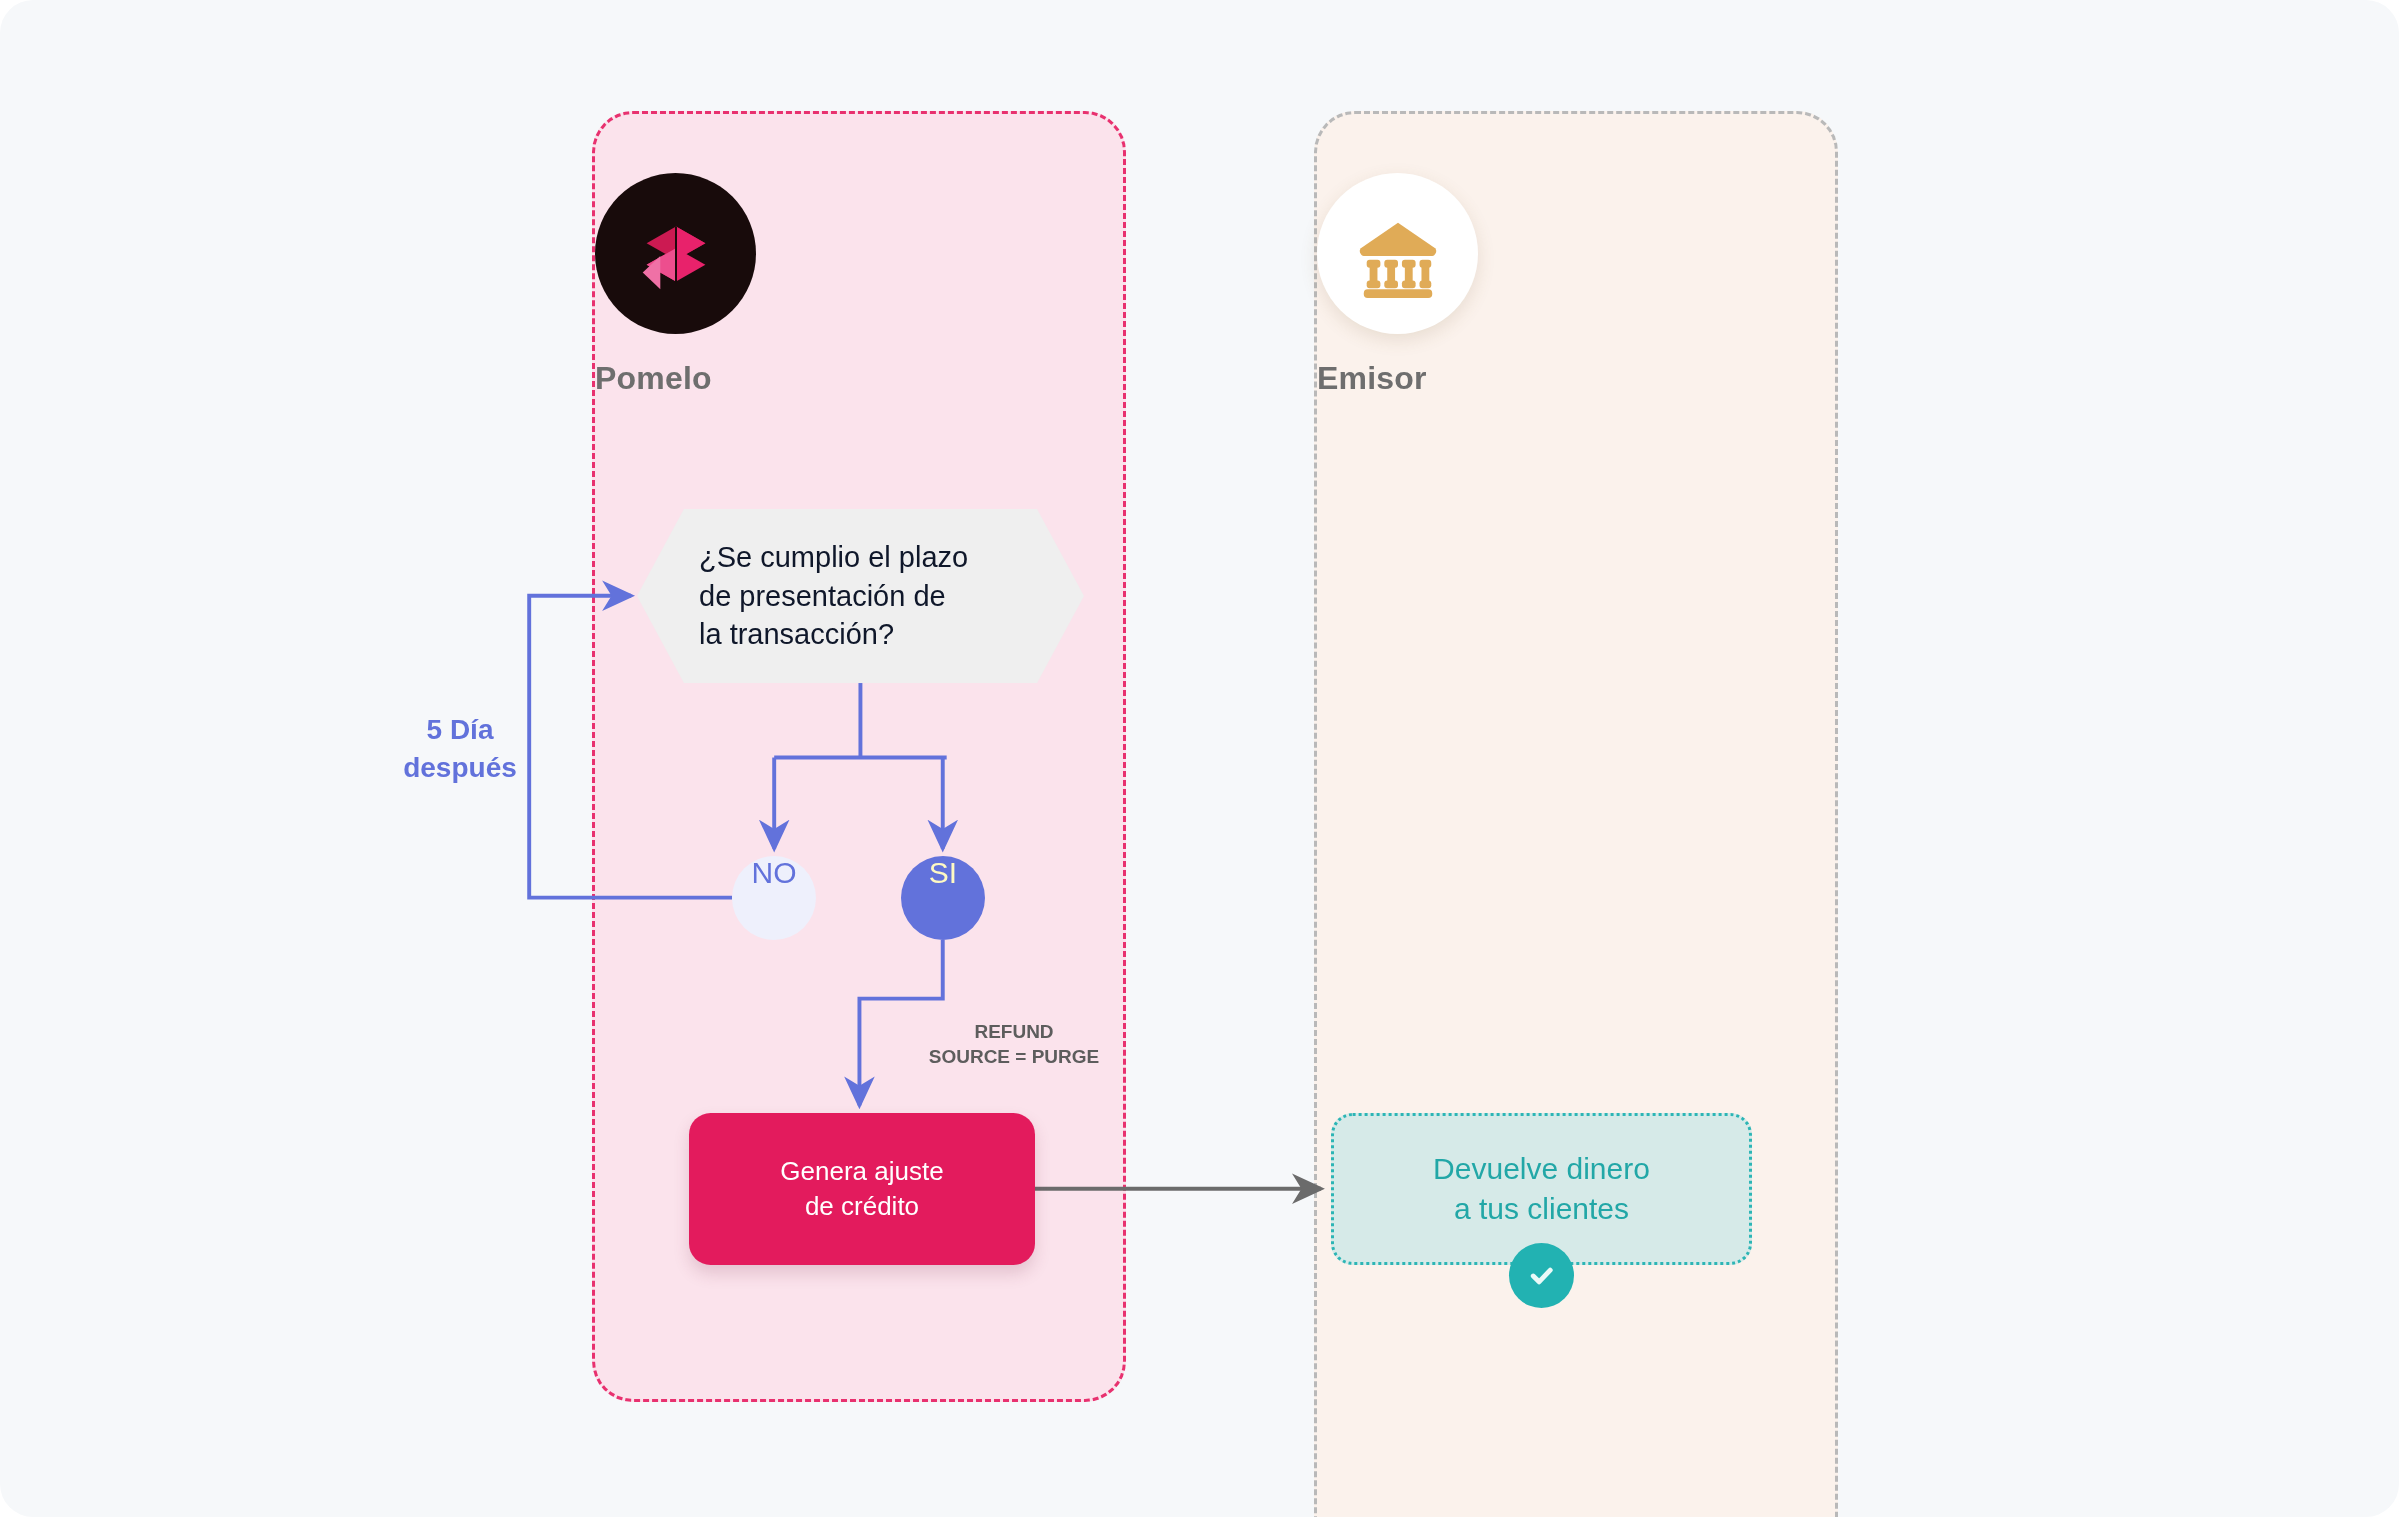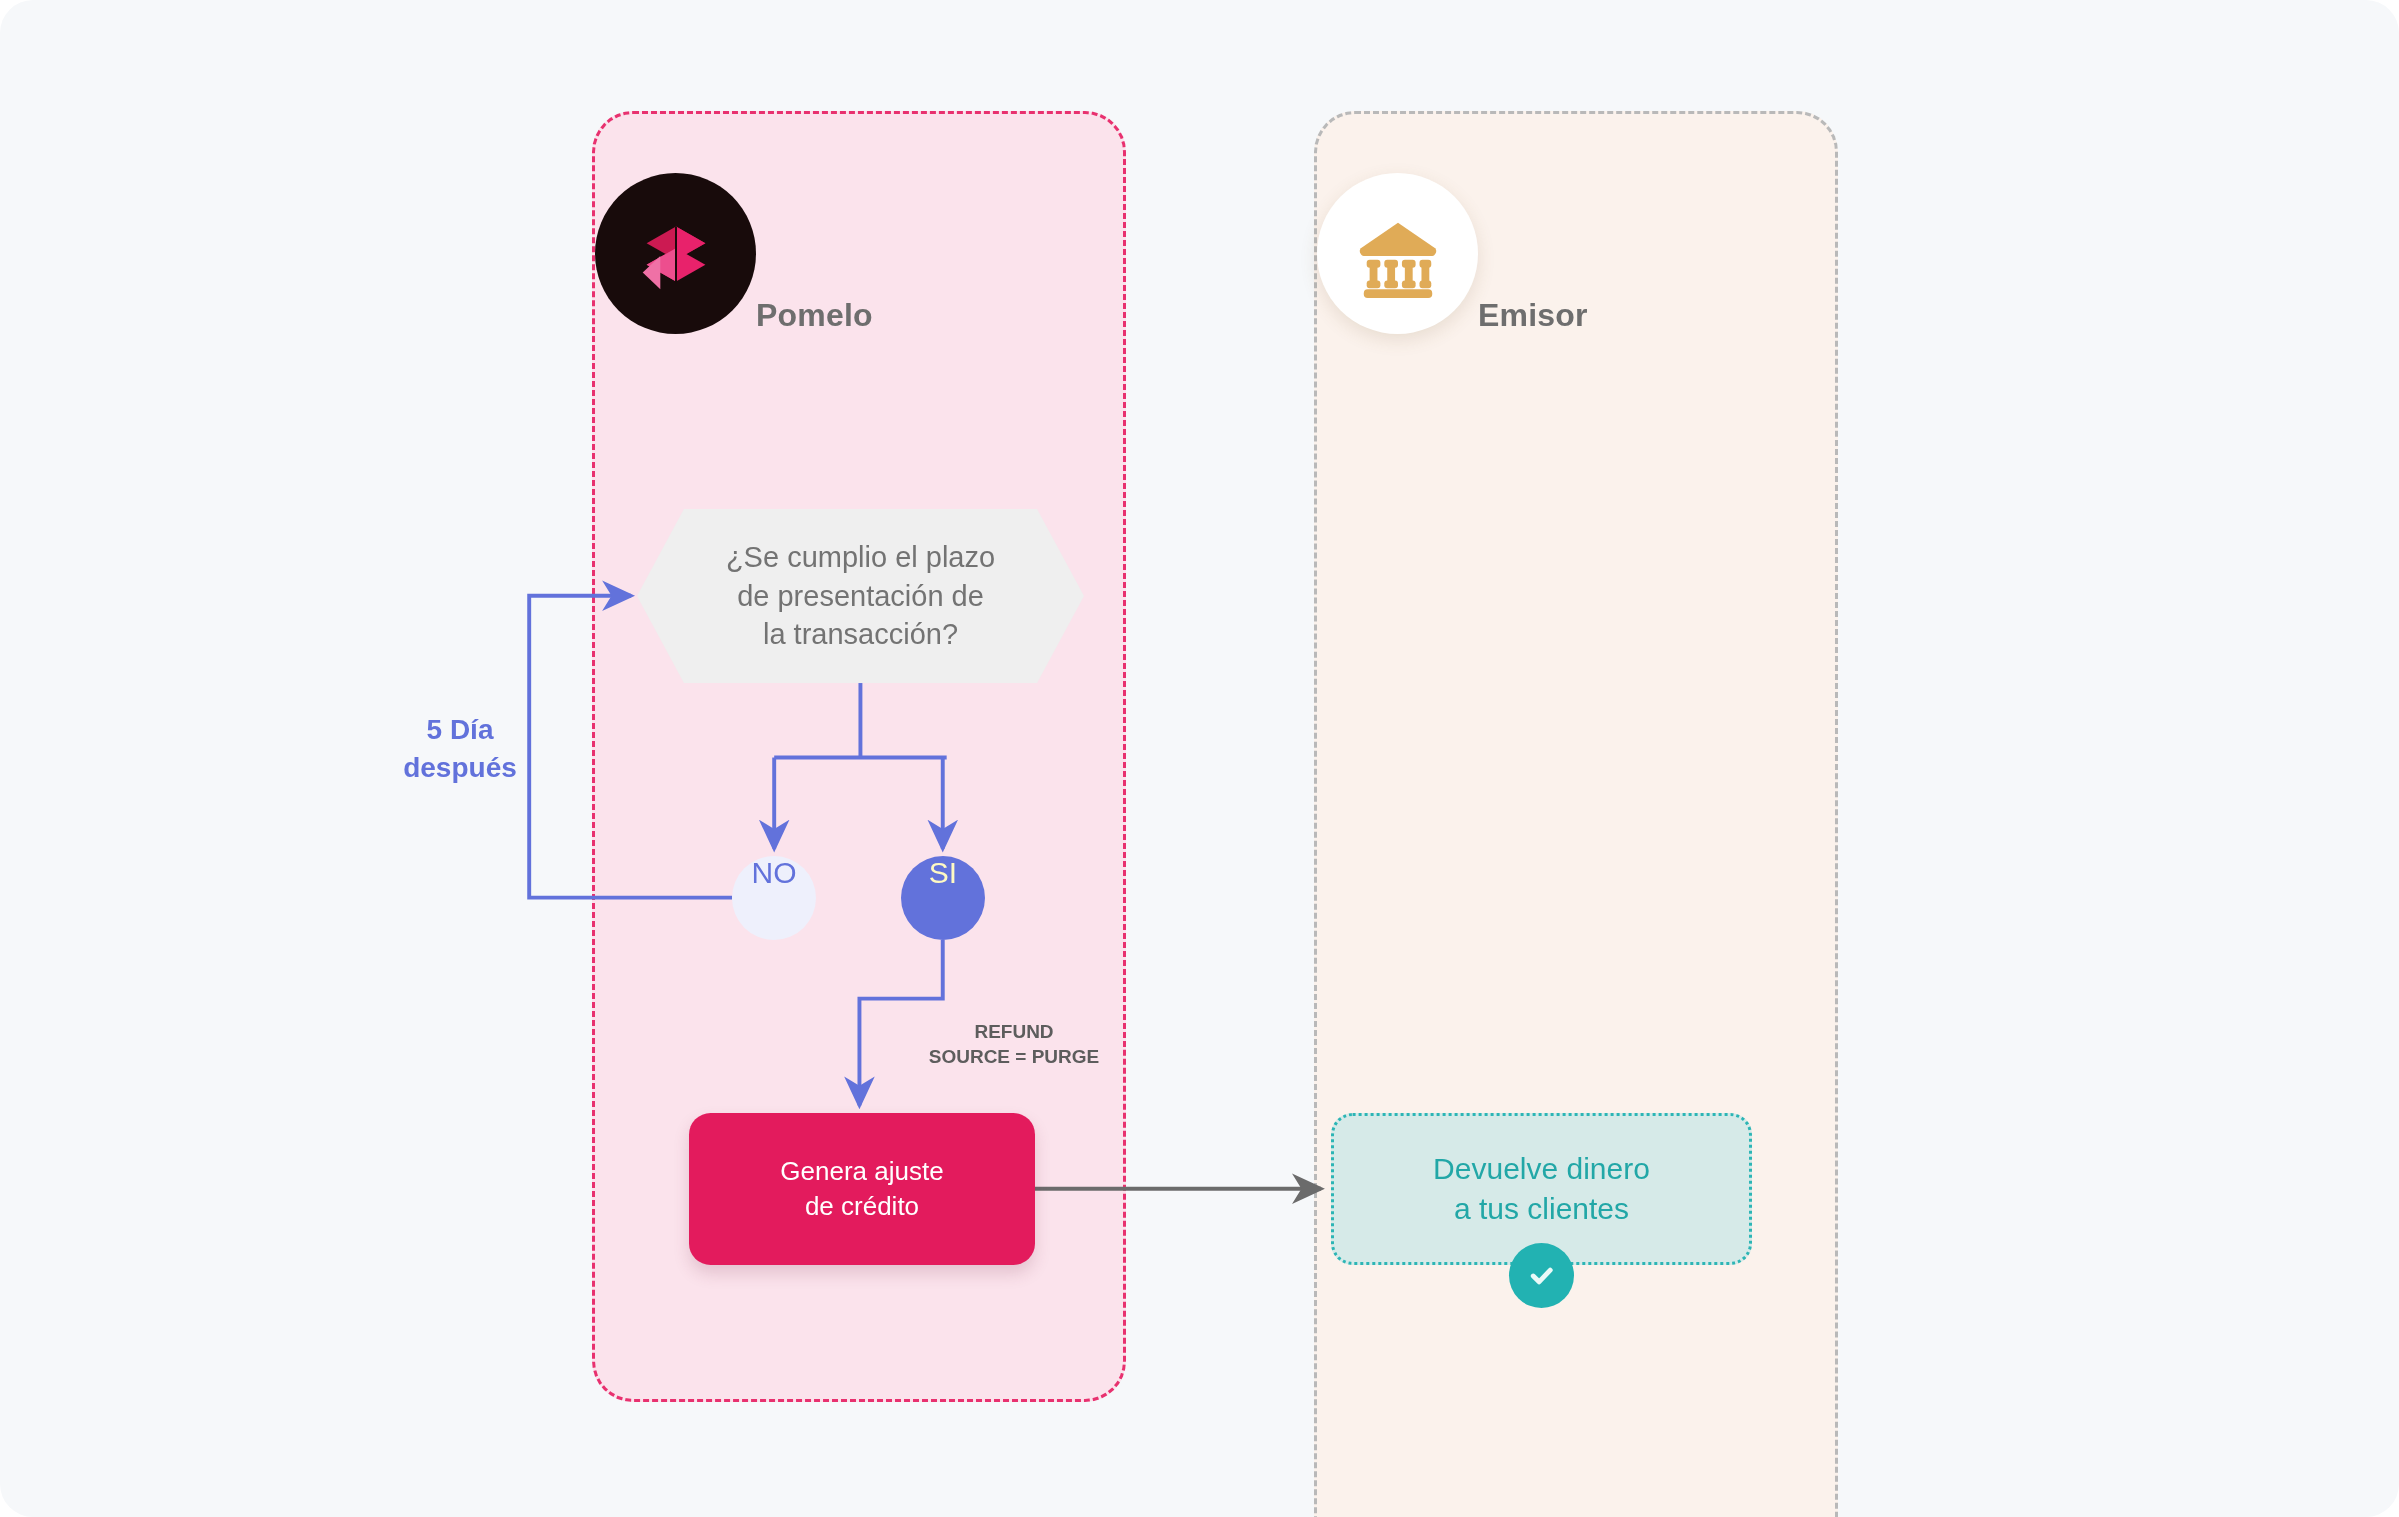--- a/index.html
+++ b/index.html
@@ -48,22 +48,22 @@
     border: 3.9px dashed #b9b9b9;
     border-radius: 41px;
   }
 
   
   .lane-header {
     position: absolute;
     width: 100%;
     top: 59px;
     display: flex;
-    flex-direction: row;
-    align-items: flex-end;
+    flex-direction: column;
+    align-items: flex-start;
   }
   .avatar {
     width: 161px;
     height: 161px;
     border-radius: 50%;
     display: flex;
     align-items: center;
     justify-content: center;
   }
   .avatar-pomelo {
@@ -89,24 +89,24 @@
     width: 447px;
     height: 174px;
     background: #efefef;
     clip-path: polygon(10.5% 0%, 89.5% 0%, 100% 50%, 89.5% 100%, 10.5% 100%, 0% 50%);
     display: flex;
     align-items: center;
     justify-content: center;
     filter: drop-shadow(0 6.9px 8.8px rgba(70, 50, 60, 0.10));
   }
   .hexagon-text {
-    text-align: center;
+    text-align: left;
     font-size: 29px;
     line-height: 1.33;
-    color: #737373;
+    color: #0f172a;
     width: 323px;
   }
 
   
   .dec-circle {
     position: absolute;
     width: 84px;
     height: 84px;
     border-radius: 50%;
     display: flex;

